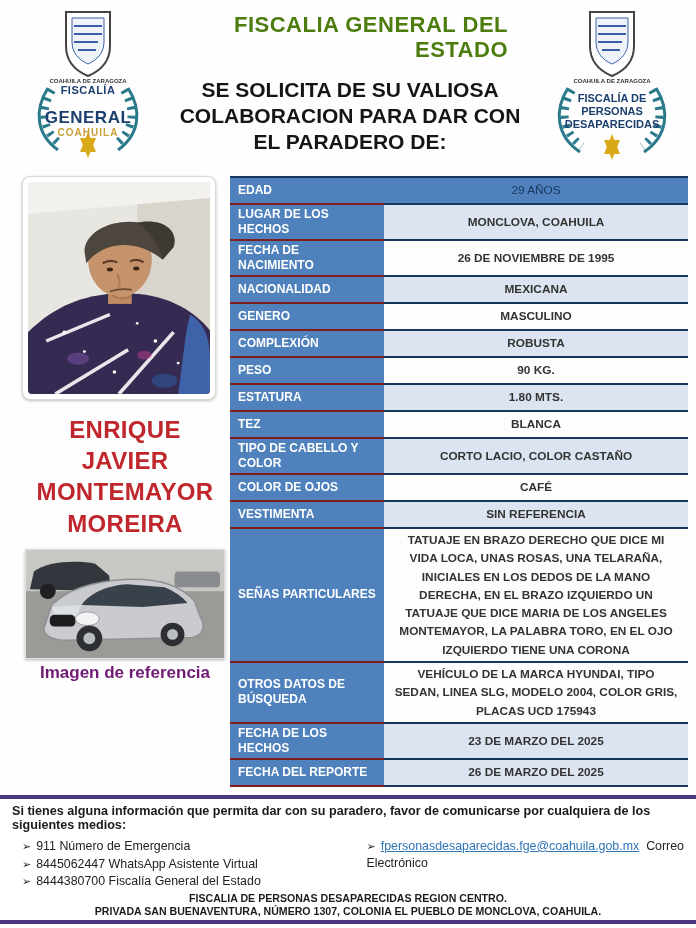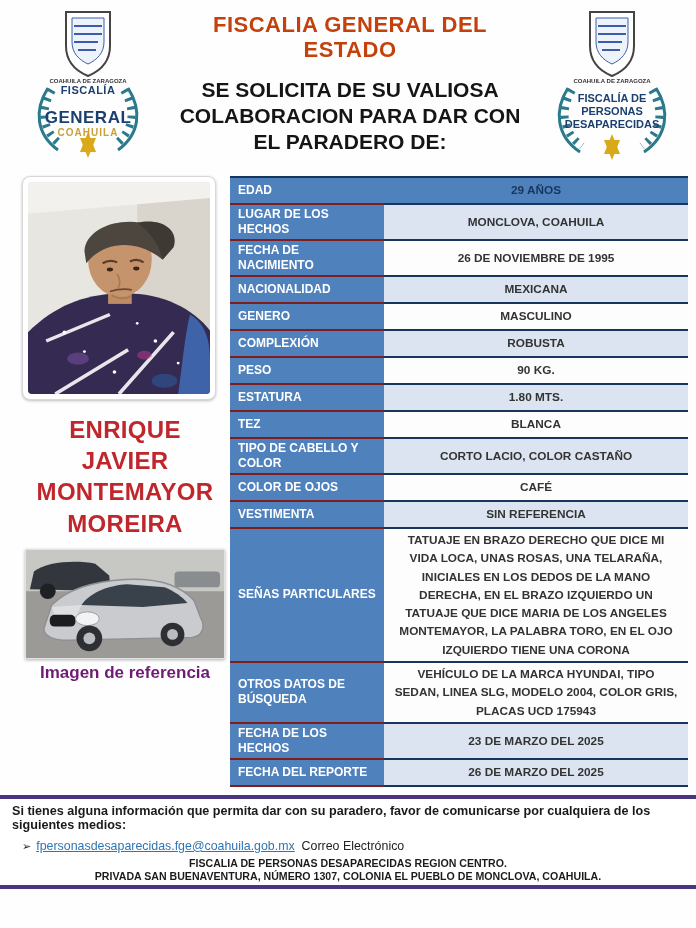--- a/index.html
+++ b/index.html
@@ -12,41 +12,41 @@
   .logo{position:relative;width:148px;height:160px;flex:0 0 auto;}
   .logo svg{position:absolute;inset:0;}
   .logo .ltext{position:absolute;left:0;right:0;text-align:center;font-weight:700;color:#1b3f6e;}
   .logo-left .l1{top:80px;font-size:11px;letter-spacing:.5px;}
   .logo-left .l2{top:104px;font-size:17px;letter-spacing:.5px;}
   .logo-left .l3{top:123px;font-size:10px;color:#c9a13b;letter-spacing:1px;}
   .logo-right .l1{top:88px;font-size:11px;}
   .logo-right .l2{top:101px;font-size:11px;}
   .logo-right .l3{top:114px;font-size:11px;}
   .titles{flex:1;text-align:center;padding-top:6px;}
-  .titles h1{margin:2px 30px 0;font-size:22px;line-height:1.15;color:#c2410c;letter-spacing:.5px;font-weight:700;}
+  .titles h1{margin:2px 30px 0;font-size:22px;line-height:1.15;color:#4d7c0f;letter-spacing:.5px;font-weight:700;text-align:right;}
   .titles h2{margin:14px 6px 12px;font-size:21px;line-height:1.25;color:#151515;font-weight:700;}
   
   .content{display:flex;padding:2px 8px 0 22px;gap:2px;}
   .left-col{width:206px;flex:0 0 auto;text-align:center;}
   .photo-frame{background:#fff;border:1px solid #d8d8d8;border-radius:8px;box-shadow:0 1px 3px rgba(0,0,0,.25);padding:5px;width:194px;height:224px;box-sizing:border-box;}
   .photo-frame svg{width:100%;height:100%;border-radius:4px;display:block;}
   .name{margin:14px 0 10px;color:#c0272d;font-size:24px;font-weight:800;line-height:1.3;letter-spacing:.3px;}
   .car-frame{width:198px;height:108px;margin:0 auto;box-shadow:0 1px 3px rgba(0,0,0,.3);border:1px solid #e2e2e2;}
   .car-frame svg{width:100%;height:100%;display:block;}
   .caption{margin-top:4px;font-size:17px;font-weight:700;color:#701a75;}
   
   .dtable{flex:1;border-top:2px solid #17365d;}
   .trow{display:flex;}
   .tlabel{width:138px;flex:0 0 auto;background:#4f81bd;border-bottom:2px solid #7f1d1d;color:#fff;
           padding:2px 8px;font-weight:700;font-size:12px;display:flex;align-items:center;line-height:1.25;}
   .tvalue{flex:1;border-bottom:2px solid #17365d;display:flex;align-items:center;justify-content:center;
           text-align:center;font-size:11.8px;color:#333;font-weight:600;padding:2px 10px;min-height:21px;line-height:1.55;}
   .tvalue.light{background:#dbe4f0;}
   .tvalue.white{background:#fdfdfe;}
-  .tvalue.blue{background:#4f81bd;color:#17365d;font-weight:700;}
+  .tvalue.blue{background:#4f81bd;color:#17365d;font-weight:400;}
   
   .contact{margin-top:8px;border-top:4px solid #4a3580;border-bottom:4px solid #4a3580;padding:5px 12px 2px;background:#fff;}
   .contact .intro{margin:0 0 5px;font-size:12.6px;font-weight:700;color:#1a1a1a;}
   .cols{display:flex;}
   .bullets{list-style:none;margin:0;padding:0 0 0 10px;flex:1 1 55%;}
   .bullets.rightcol{flex:1 1 45%;}
   .bullets li{font-size:12.4px;color:#222;margin:1px 0;line-height:1.35;}
   .arrow{color:#222;font-size:11px;margin-right:5px;}
   .email{color:#2e75b6;text-decoration:underline;cursor:pointer;}
   .region{margin:1px 0;text-align:center;font-size:10.6px;font-weight:700;color:#1b1b1b;}
@@ -225,20 +225,25 @@
         <div class="trow">
           <div class="tlabel">FECHA DEL REPORTE</div>
           <div class="tvalue light">26 DE MARZO DEL 2025</div>
         </div>
       </section>
   </main>
 
   <section class="contact">
     <p class="intro">Si tienes alguna información que permita dar con su paradero, favor de comunicarse por cualquiera de los siguientes medios:</p>
     <div class="cols">
+      <ul class="bullets">
+          <li><span class="arrow">➢</span>911 Número de Emergencia</li>
+          <li><span class="arrow">➢</span>8445062447 WhatsApp Asistente Virtual</li>
+          <li><span class="arrow">➢</span>8444380700 Fiscalía General del Estado</li>
+        </ul>
       <ul class="bullets rightcol">
         <li>
           <span class="arrow">➢</span><a class="email">fpersonasdesaparecidas.fge@coahuila.gob.mx</a>&nbsp;&nbsp;<span>Correo Electrónico</span>
         </li>
       </ul>
     </div>
     <p class="region">FISCALIA DE PERSONAS DESAPARECIDAS REGION CENTRO.</p>
     <p class="region">PRIVADA SAN BUENAVENTURA, NÚMERO 1307, COLONIA EL PUEBLO DE MONCLOVA, COAHUILA.</p>
   </section>
 

